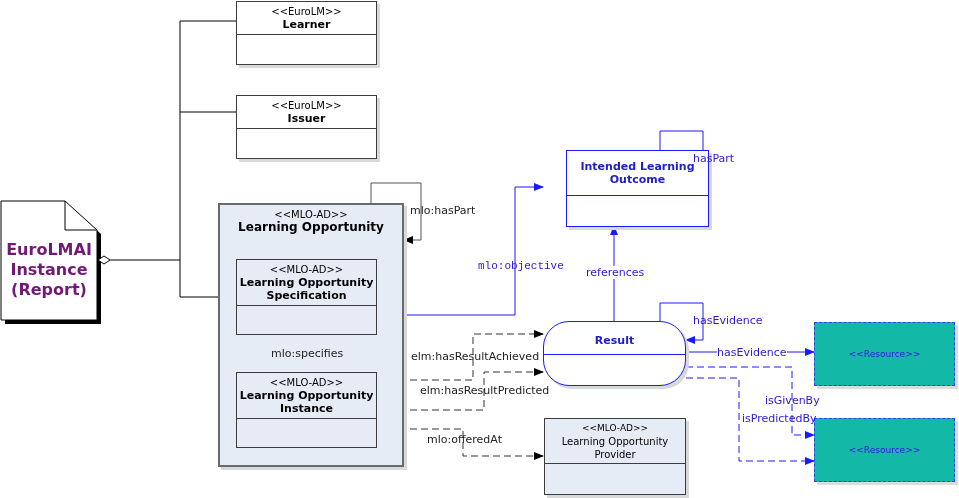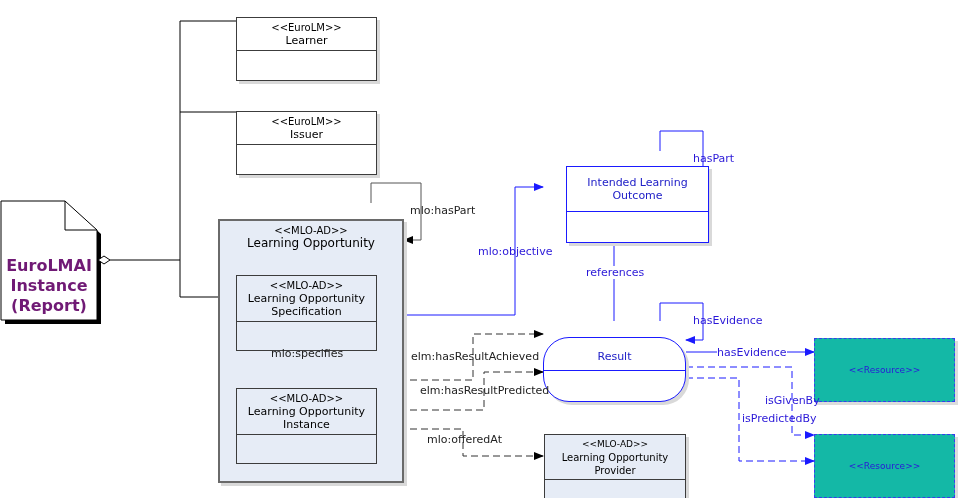--- a/index.html
+++ b/index.html
@@ -1,25 +1,25 @@
 <!DOCTYPE html>
 <html><head>
 <meta charset="utf-8">
 <style>
   html, body { margin:0; padding:0; background:#ffffff; }
   body { width:959px; height:498px; position:relative; overflow:hidden;
          font-family:"DejaVu Sans", sans-serif; }
   svg#diagram { position:absolute; left:0; top:0; }
-  .box { position:absolute; box-sizing:border-box;margin-top:16px; }
+  .box { position:absolute; box-sizing:border-box; }
   .cls { border:1px solid #3c3c3c; background:#ffffff; box-shadow:3px 3px 0 #d9d9d9; }
   .cls.fill { background:#e6ecf6; }
   .cls.blue { border-color:#1a1aff; }
   .hdr { position:absolute; left:0; right:0; top:0; text-align:center; font-size:11px; line-height:13px; color:#000; }
   .hdr .st { font-size:10px; display:block; padding-top:3px; }
-  .hdr .nm { font-weight:normal; display:block; }
+  .hdr .nm { font-weight:bold; display:block; }
   .sep { position:absolute; left:0; right:0; border-top:1px solid #3c3c3c; }
   .blue .sep { border-top-color:#1a1aff; }
   .blue .hdr { color:#2020c8; }
   .lbl { position:absolute; font-size:11px; color:#222; white-space:nowrap; line-height:13px; }
   .lbl.b { color:#2a18d8; }
   .res { border:1px dashed #3a3aee; background:#14b8a6; box-shadow:3px 3px 0 #dcdcdc; }
   .res .rt { position:absolute; left:0; right:0; top:50%; transform:translateY(-50%); text-align:center; font-size:9px; color:#2a18d8; }
 </style>
 </head>
 <body>
@@ -147,21 +147,21 @@
 
 <div class="box res" style="left:814px;top:322px;width:141px;height:64px;">
   <div class="rt">&lt;&lt;Resource&gt;&gt;</div>
 </div>
 <div class="box res" style="left:814px;top:418px;width:141px;height:64px;">
   <div class="rt">&lt;&lt;Resource&gt;&gt;</div>
 </div>
 
 <div class="lbl" style="left:410px;top:204px;">mlo:hasPart</div>
 <div class="lbl" style="left:271px;top:347px;">mlo:specifies</div>
-<div class="lbl b" style="left:478px;top:245px;">mlo:objective</div>
+<div class="lbl b" style="left:478px;top:260px;font-family:Liberation Mono, monospace;">mlo:objective</div>
 <div class="lbl b" style="left:693px;top:152px;">hasPart</div>
 <div class="lbl b" style="left:586px;top:266px;background:#fff;">references</div>
 <div class="lbl b" style="left:693px;top:314px;">hasEvidence</div>
 <div class="lbl b" style="left:717px;top:346px;background:#fff;">hasEvidence</div>
 <div class="lbl" style="left:411px;top:350px;">elm:hasResultAchieved</div>
 <div class="lbl" style="left:420px;top:384px;">elm:hasResultPredicted</div>
 <div class="lbl" style="left:427px;top:433px;">mlo:offeredAt</div>
 <div class="lbl b" style="left:765px;top:394px;">isGivenBy</div>
 <div class="lbl b" style="left:742px;top:412px;">isPredictedBy</div>
 

